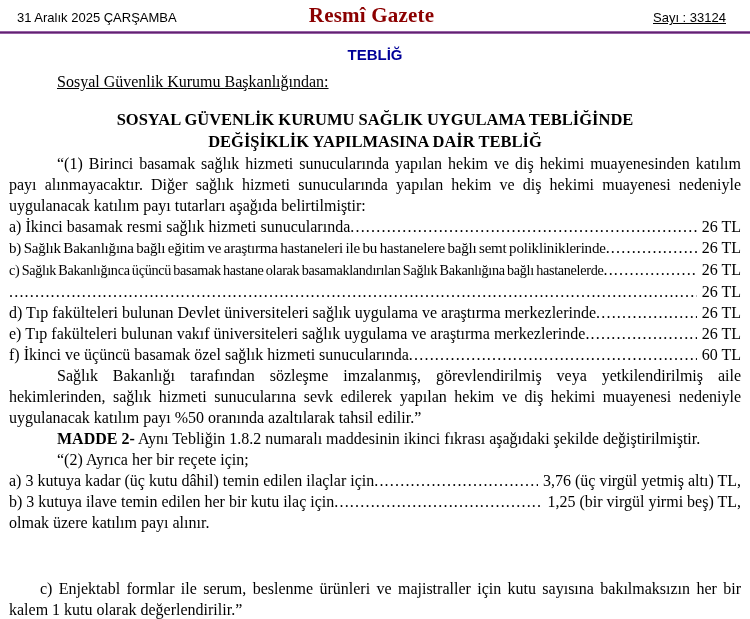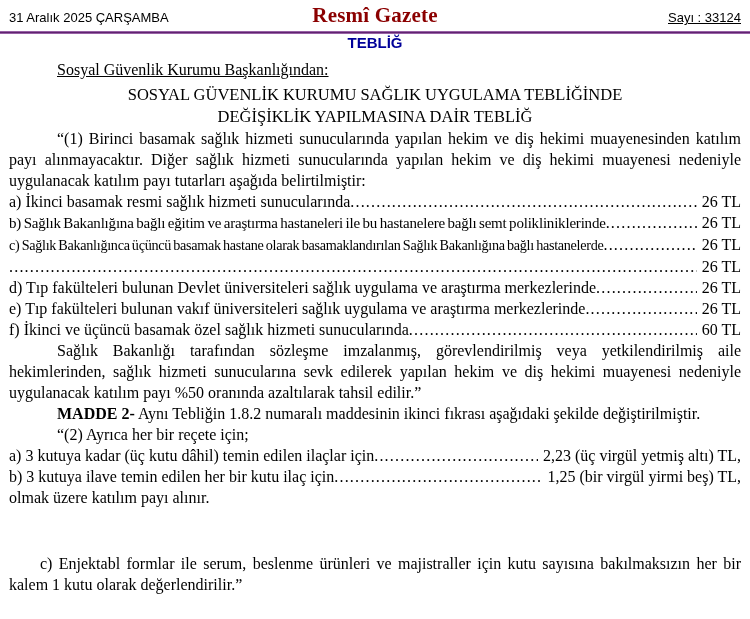--- a/index.html
+++ b/index.html
@@ -1,33 +1,33 @@
 <!DOCTYPE html>
 <html><head>
 <meta charset="utf-8">
 <style>
   html,body{margin:0;padding:0;background:#ffffff;}
   body{width:750px;height:619px;overflow:hidden;font-family:"Liberation Serif",serif;color:#000;}
 
   
-  .masthead{display:grid;grid-template-columns:1fr auto 1fr;align-items:baseline;padding:3px 9px 1px 9px;}
+  .masthead{display:grid;grid-template-columns:1fr auto 1fr;align-items:baseline;padding:3px 24px 1px 9px;margin-left:8px;}
   .masthead .date{font-family:"Liberation Sans",sans-serif;font-size:13px;justify-self:start;}
   .masthead .gazette{font-size:21px;font-weight:bold;justify-self:center;letter-spacing:.2px;}
   .masthead .issue{font-family:"Liberation Sans",sans-serif;font-size:13px;justify-self:end;text-decoration:underline;}
 
   .rule{height:3px;margin-top:2px;background:linear-gradient(#b57ec0,#5f2470,#b57ec0);}
 
   
-  .section-heading{text-align:center;font-family:"Liberation Sans",sans-serif;font-size:15px;font-weight:bold;}
+  .section-heading{text-align:center;margin-top:12px;font-family:"Liberation Sans",sans-serif;font-size:15px;font-weight:bold;}
 
   
   .content{padding:0 9px;font-size:16px;line-height:21px;text-align:justify;}
   .source-line{margin:8px 0 0 48px;}
   .source-line span{text-decoration:underline;}
-  .doc-title{text-align:center;font-weight:normal;font-size:16.5px;line-height:22px;margin-top:4px;}
+  .doc-title{text-align:center;font-weight:bold;font-size:16.5px;line-height:22px;margin-top:17px;}
   .content p{margin:0;text-indent:48px;}
   .content p.first-para{margin-top:14px;}
 
   .leader-row{display:flex;align-items:baseline;}
   .leader-row .label{white-space:nowrap;}
   .leader-row .dots{flex:1;overflow:hidden;white-space:nowrap;letter-spacing:1.2px;min-width:8px;}
   .leader-row .amount{white-space:nowrap;padding-left:5px;}
 
   
   .m1-items .leader-row:nth-child(2) .label{font-size:15px;letter-spacing:-.2px;word-spacing:-1px;}
@@ -102,21 +102,21 @@
   <p>Sağlık Bakanlığı tarafından sözleşme imzalanmış, görevlendirilmiş veya yetkilendirilmiş aile hekimlerinden, sağlık hizmeti sunucularına sevk edilerek yapılan hekim ve diş hekimi muayenesi nedeniyle uygulanacak katılım payı %50 oranında azaltılarak tahsil edilir.”</p>
 
   <p><b>MADDE 2-</b> <span>Aynı Tebliğin 1.8.2 numaralı maddesinin ikinci fıkrası aşağıdaki şekilde değiştirilmiştir.</span></p>
 
   <p>“(2) Ayrıca her bir reçete için;</p>
 
   <div class="m2-items">
     <div class="leader-row">
       <span class="label">a) 3 kutuya kadar (üç kutu dâhil) temin edilen ilaçlar için</span>
         <span class="dots">............................................................................................................................................................................................................................................................................................................</span>
-        <span class="amount">2,23 (üç virgül yetmiş altı) TL,</span>
+        <span class="amount">3,76 (üç virgül yetmiş altı) TL,</span>
     </div>
     <div class="leader-row">
       <span class="label">b) 3 kutuya ilave temin edilen her bir kutu ilaç için</span>
         <span class="dots">............................................................................................................................................................................................................................................................................................................</span>
         <span class="amount">1,25 (bir virgül yirmi beş) TL,</span>
     </div>
   </div>
 
   <p class="list-cont">olmak üzere katılım payı alınır.</p>
 

